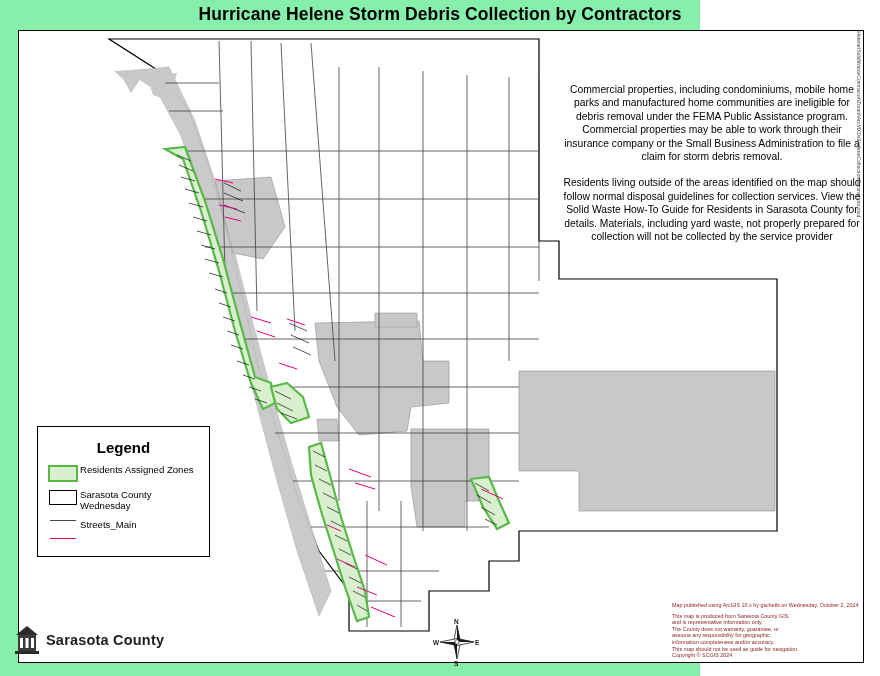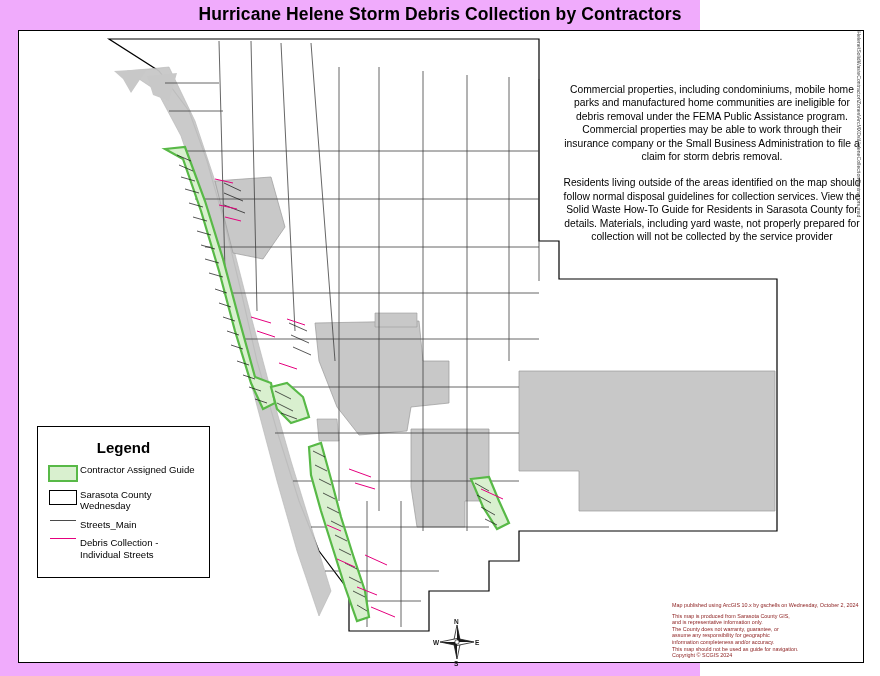--- a/index.html
+++ b/index.html
@@ -10,21 +10,21 @@
   body {
     width: 880px;
     height: 676px;
     font-family: "Liberation Sans", sans-serif;
     overflow: hidden;
   }
   #page {
     position: relative;
     width: 700px;
     height: 676px;
-    background: #f0abfc;
+    background: #86efac;
   }
 
   
   #title {
     position: absolute;
     left: 0;
     top: 4px;
     width: 880px;
     text-align: center;
     font-size: 17.5px;
@@ -279,21 +279,21 @@
       <p>Residents living outside of the areas identified on the map should follow normal disposal guidelines for collection services. View the Solid Waste How-To Guide for Residents in Sarasota County for details. Materials, including yard waste, not properly prepared for collection will not be collected by the service provider</p>
     </div>
 
     <div id="legend">
       <div id="legend-title">Legend</div>
 
       <div class="legend-row">
         <div class="swatch-wrap">
             <div class="sw-zone"></div>
           </div>
-        <div class="legend-label">Contractor Assigned Guide</div>
+        <div class="legend-label">Residents Assigned Zones</div>
       </div>
 
 
       <div class="legend-row">
         <div class="swatch-wrap">
             <div class="sw-county"></div>
           </div>
         <div class="legend-label">Sarasota County Wednesday</div>
       </div>
 
@@ -301,28 +301,40 @@
         <div class="swatch-wrap">
             <div class="sw-street"></div>
           </div>
         <div class="legend-label">Streets_Main</div>
       </div>
 
       <div class="legend-row">
         <div class="swatch-wrap">
             <div class="sw-debris"></div>
           </div>
-        <div class="legend-label">Debris Collection - Individual Streets</div>
       </div>
     </div>
 
     <div id="vpath">Path: N:\Support\HurricaneHelene\SolidWasteContractor\Zones\ArcMXDs\HeleneCollectionContractors.mxd</div>
 
   </div>
 
+  <div id="logo">
+    <div id="logo-mark">
+      <svg width="26" height="30" viewBox="0 0 26 30">
+        <rect x="1" y="26" width="24" height="3" fill="#2b2b2b"></rect>
+        <rect x="4" y="10" width="18" height="16" fill="#3a3a3a"></rect>
+        <rect x="6" y="13" width="3" height="10" fill="#ffffff"></rect>
+        <rect x="11.5" y="13" width="3" height="10" fill="#ffffff"></rect>
+        <rect x="17" y="13" width="3" height="10" fill="#ffffff"></rect>
+        <polygon points="13,1 24,10 2,10" fill="#2b2b2b"></polygon>
+      </svg>
+    </div>
+    <div id="logo-text">Sarasota County</div>
+  </div>
 
   <div id="compass">
     <svg width="54" height="58" viewBox="0 0 54 58">
       <g transform="translate(27,32)">
         <polygon points="0,-17 3.5,0 0,17 -3.5,0" fill="#ffffff" stroke="#1a1a1a" stroke-width="0.8"></polygon>
         <polygon points="-17,0 0,3.5 17,0 0,-3.5" fill="#ffffff" stroke="#1a1a1a" stroke-width="0.8"></polygon>
         <polygon points="0,-17 3.5,0 0,0" fill="#1a1a1a"></polygon>
         <polygon points="0,17 -3.5,0 0,0" fill="#1a1a1a"></polygon>
         <polygon points="-17,0 0,3.5 0,0" fill="#1a1a1a"></polygon>
         <polygon points="17,0 0,-3.5 0,0" fill="#1a1a1a"></polygon>

